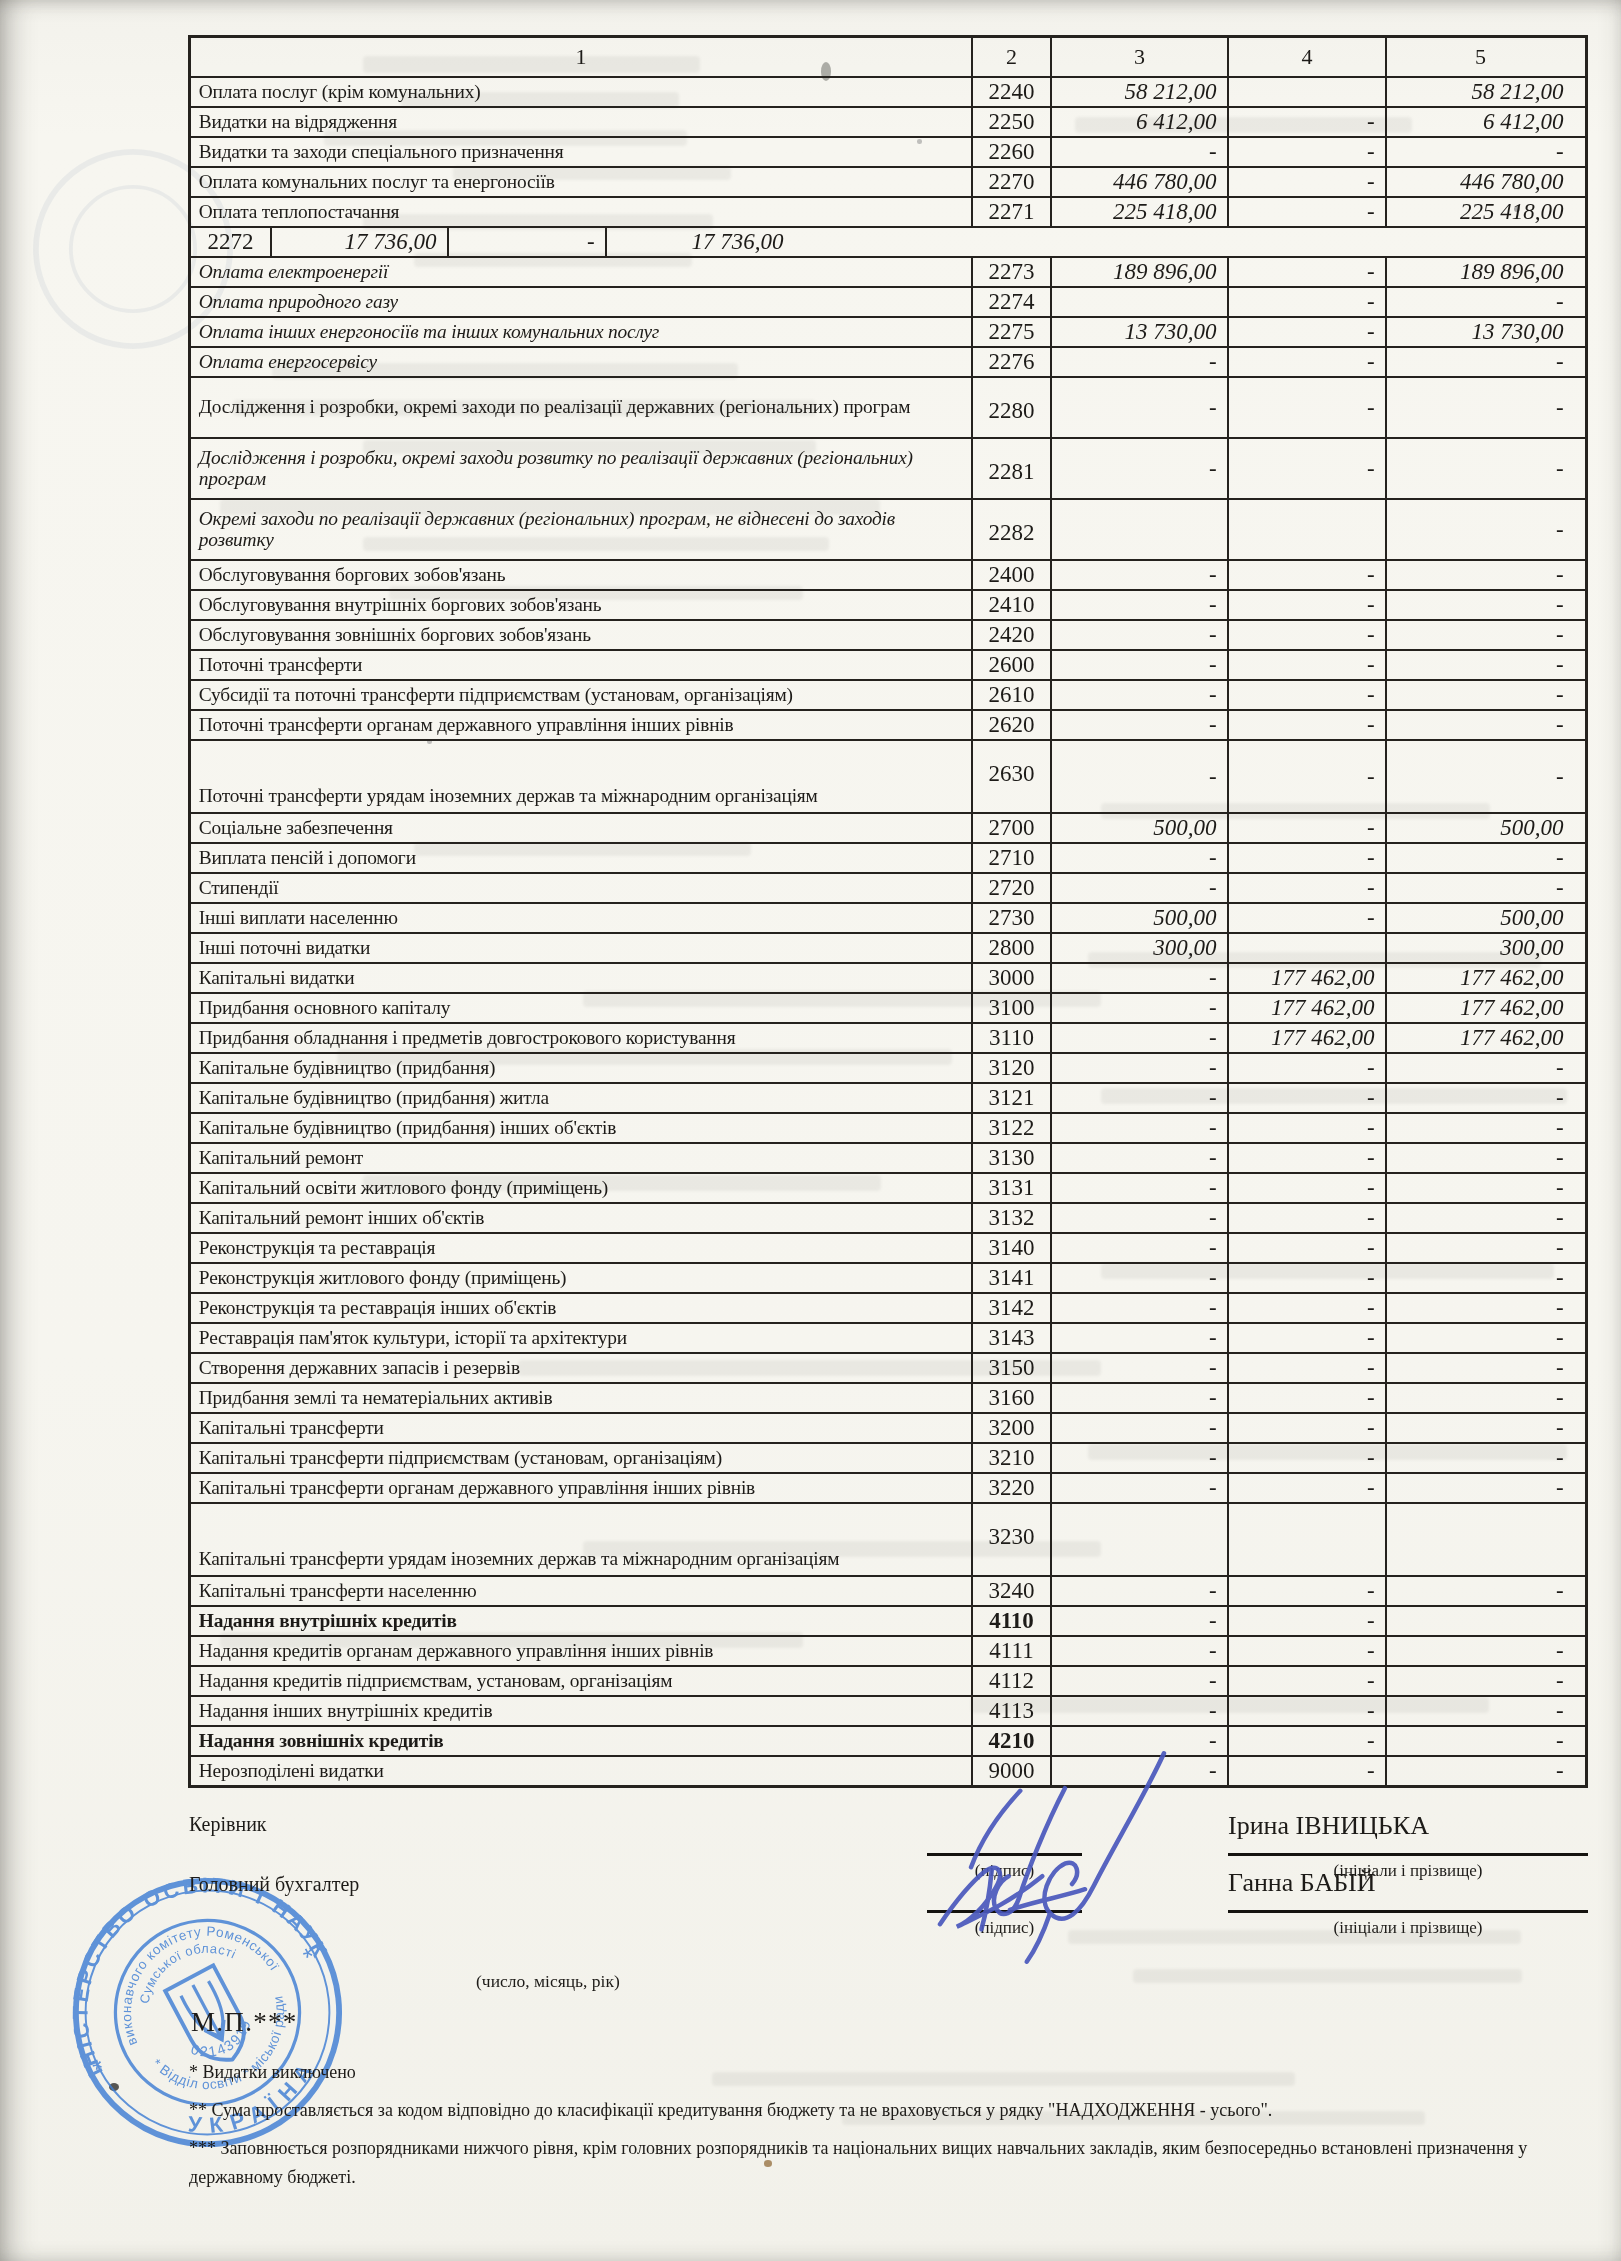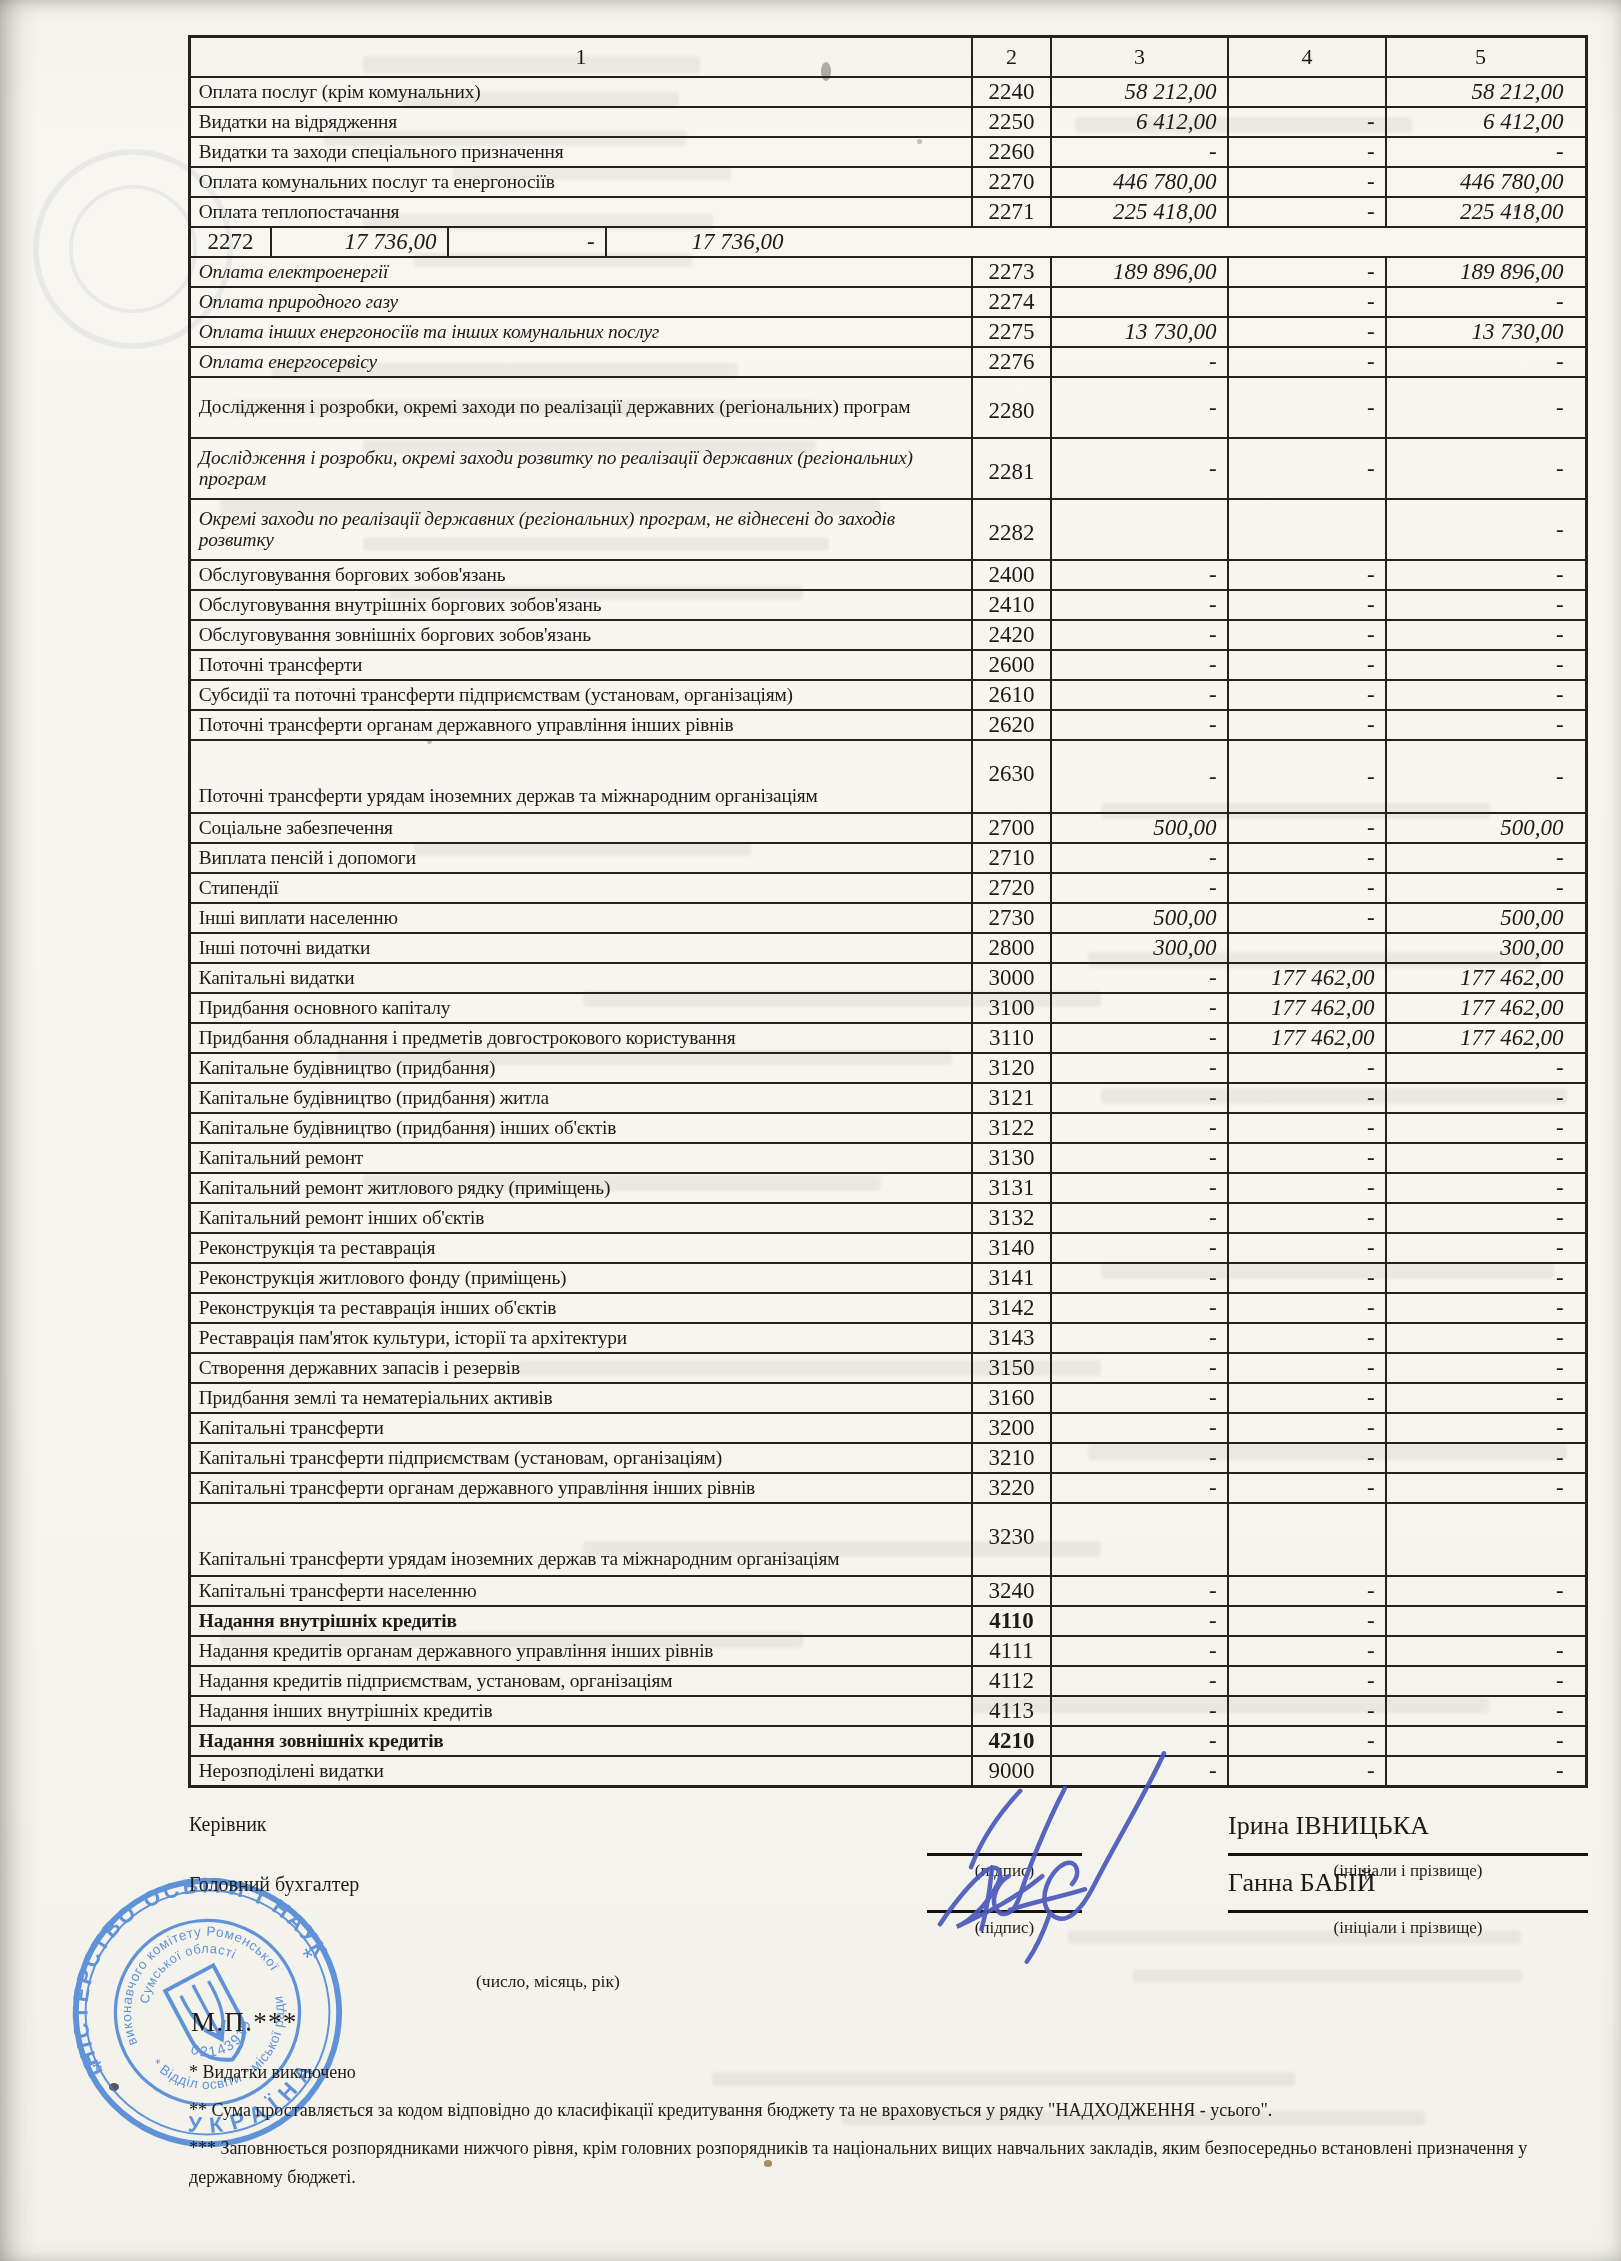--- a/index.html
+++ b/index.html
@@ -323,21 +323,21 @@
       <div class="cell c5 num">-</div>
     </div>
         <div class="rowline">
       <div class="cell c1">Капітальний ремонт</div>
       <div class="cell c2">3130</div>
       <div class="cell c3 num">-</div>
       <div class="cell c4 num">-</div>
       <div class="cell c5 num">-</div>
     </div>
         <div class="rowline">
-      <div class="cell c1">Капітальний ремонт житлового рядку (приміщень)</div>
+      <div class="cell c1">Капітальний освіти житлового фонду (приміщень)</div>
       <div class="cell c2">3131</div>
       <div class="cell c3 num">-</div>
       <div class="cell c4 num">-</div>
       <div class="cell c5 num">-</div>
     </div>
         <div class="rowline">
       <div class="cell c1">Капітальний ремонт інших об'єктів</div>
       <div class="cell c2">3132</div>
       <div class="cell c3 num">-</div>
       <div class="cell c4 num">-</div>

